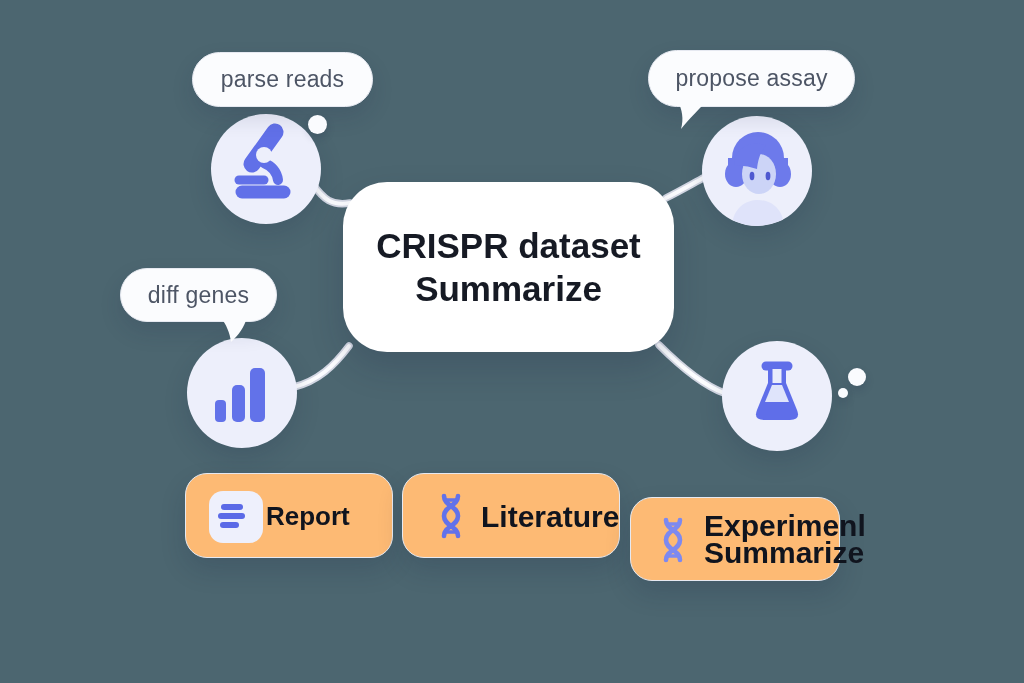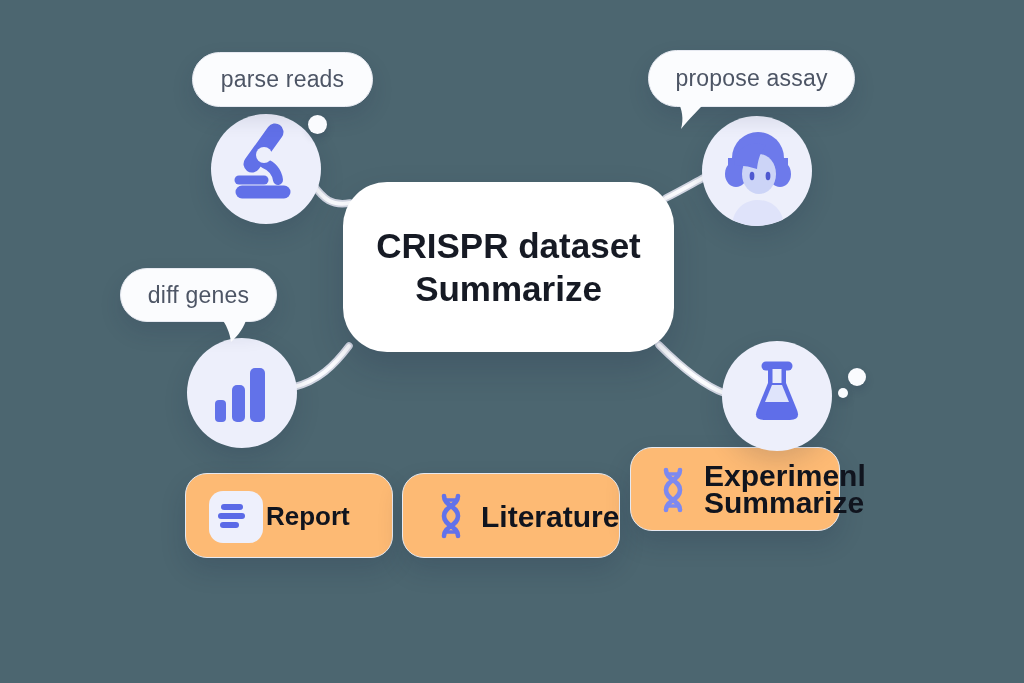--- a/index.html
+++ b/index.html
@@ -51,21 +51,21 @@
     display:flex;flex-direction:column;align-items:center;justify-content:center;
     color:#161a24;font-size:35px;font-weight:bold;line-height:43px;text-align:center;
   }
 
   .card{
     position:absolute;z-index:2;background:#fdba74;border:1px solid #e6e9f1;
     border-radius:22px;box-shadow:0 12px 26px rgba(20,30,60,.16);
   }
   #card-report{left:185px;top:473px;width:208px;height:85px;}
   #card-literature{left:402px;top:473px;width:218px;height:85px;}
-  #card-proposal{left:630px;top:447px;width:210px;height:84px;}
+  #card-proposal{left:630px;top:497px;width:210px;height:84px;}
   .card-label{position:absolute;color:#10141e;font-weight:bold;}
   #card-report .card-label{left:80px;top:0;height:85px;display:flex;align-items:center;font-size:26px;}
   .two-line{font-size:30px;line-height:27px;top:50%;transform:translateY(-50%);}
   #card-literature .card-label{left:78px;}
   #card-proposal .card-label{left:73px;}
 
   .report-tile{
     position:absolute;left:23px;top:17px;width:54px;height:52px;border-radius:14px;
     background:#eef0fc;
   }

